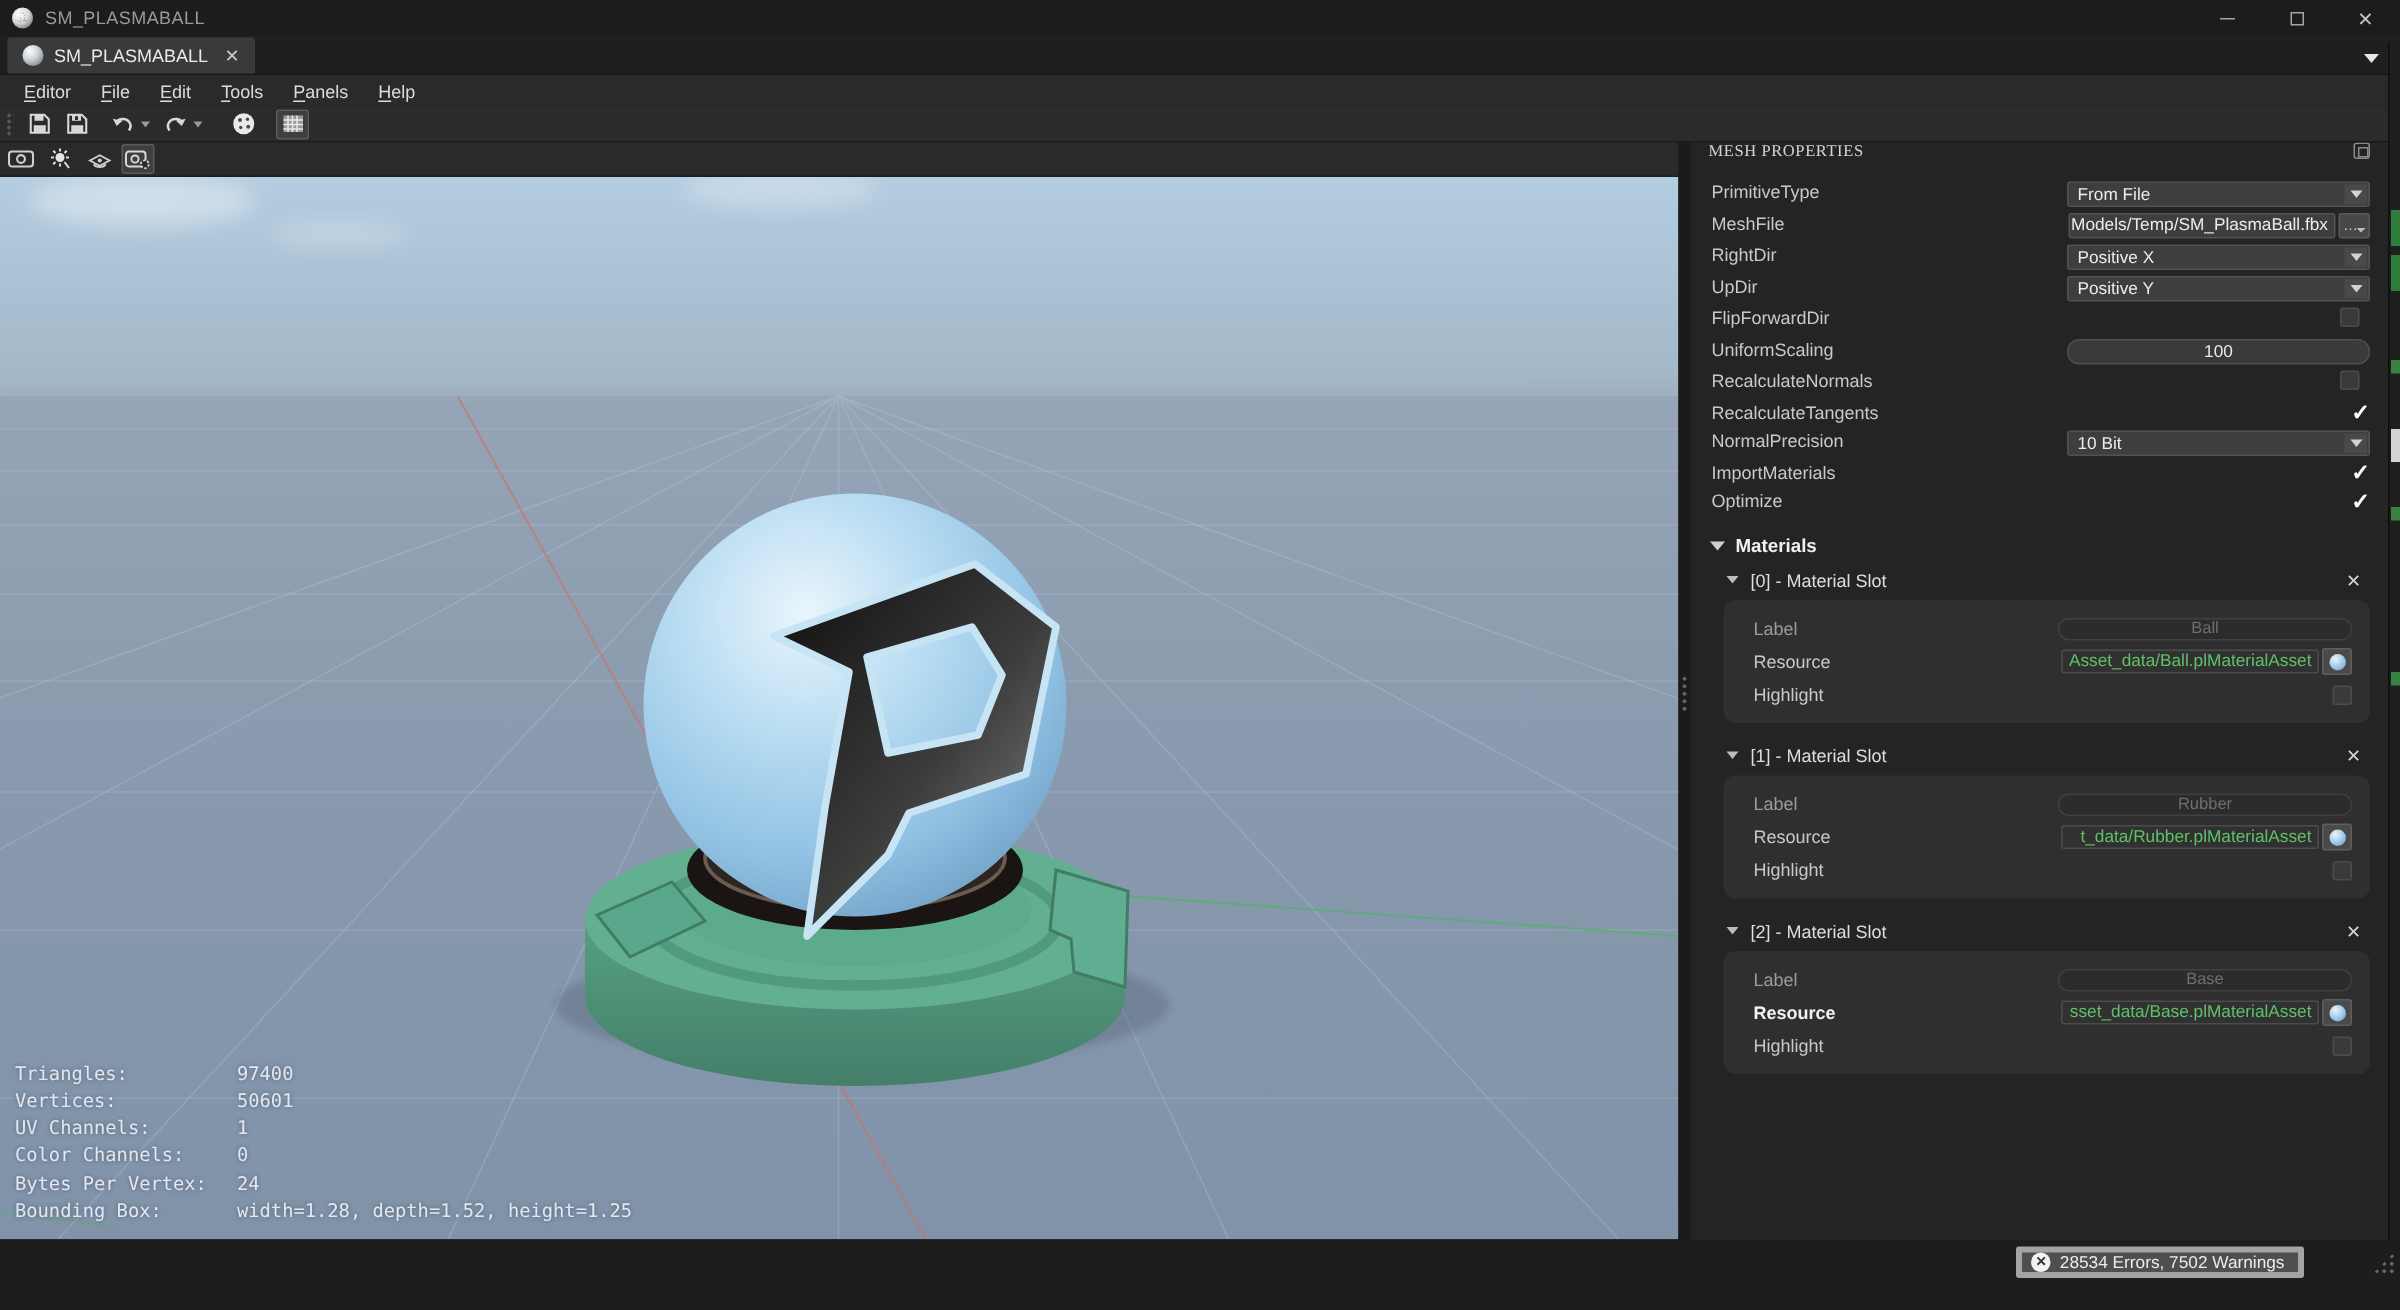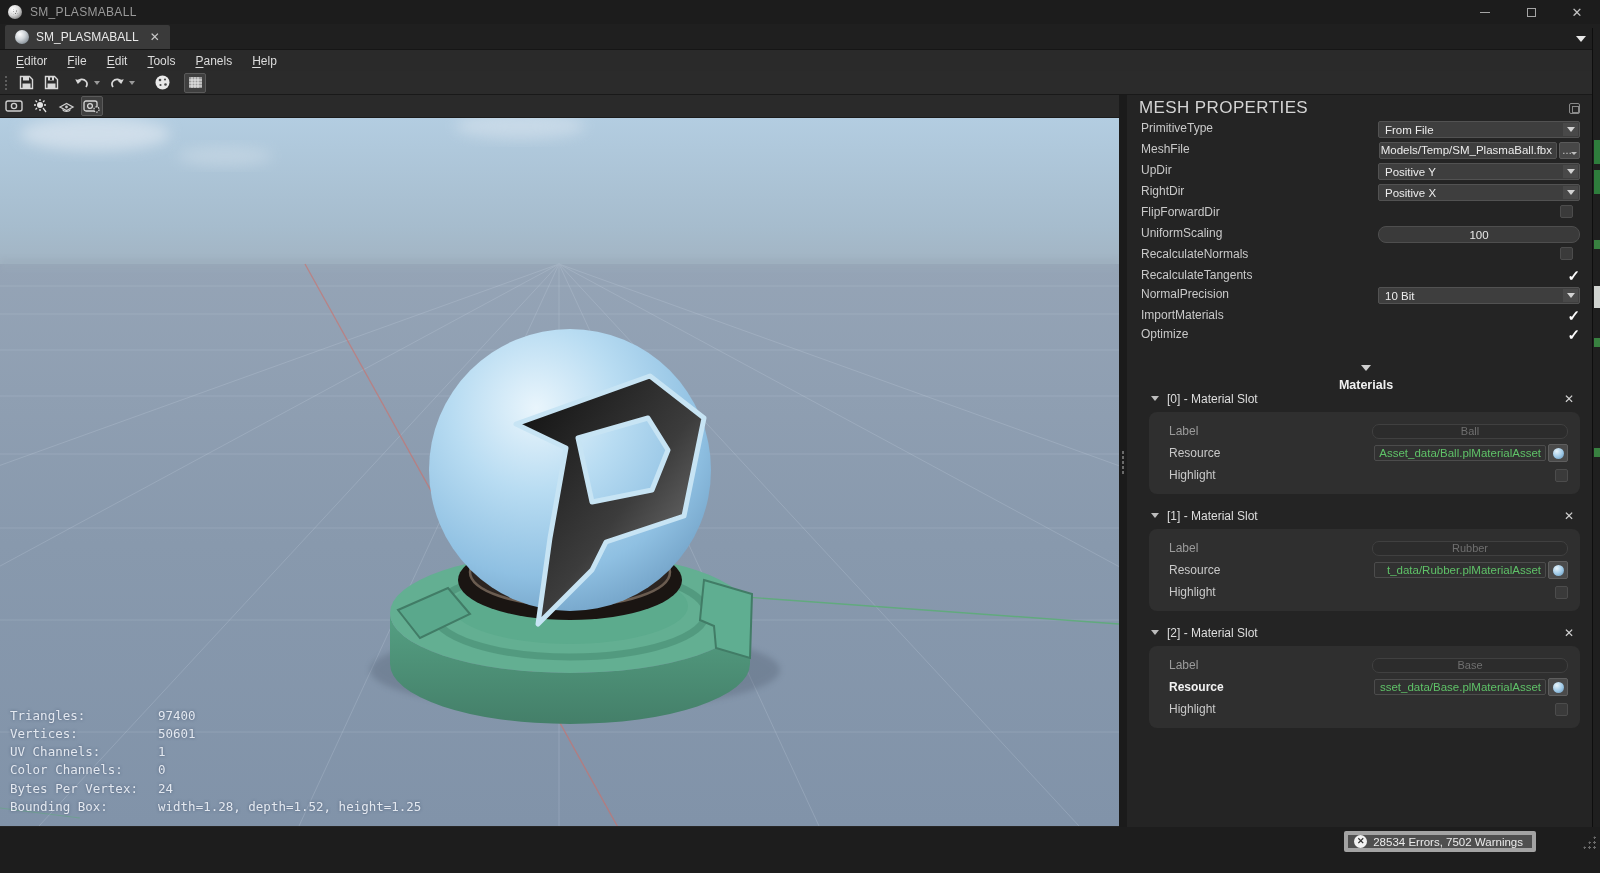--- a/index.html
+++ b/index.html
@@ -59,22 +59,22 @@
   .stats .srow { display:flex; }
   .stats .slabel { width:148px; flex:none; }
 
   
   .splitter { position:absolute; left:1119px; top:0; width:8px; height:732px; background:#1b1b1b; }
   .splitter .dots { position:absolute; left:2px; top:355px; width:4px; height:26px;
     background-image:radial-gradient(#6a6a6a 1px, transparent 1.2px); background-size:4px 5px; }
 
   
   .panel { position:absolute; left:1127px; top:0; width:465px; height:732px; background:#242424; overflow:hidden; }
-  .panel-header { height:26px; display:flex; align-items:center; padding:0 12px; color:#d4d4d4;
-    font-size:17px; letter-spacing:.4px; }
+  .panel-header { height:26px; display:flex; align-items:flex-start; padding:0 12px; color:#d4d4d4;
+    font-size:11px; letter-spacing:.4px;font-family:Liberation Serif, serif; }
   .float-icon { margin-left:auto; width:11px; height:11px; border:1px solid #8a8a8a; border-radius:2px; position:relative; }
   .float-icon::after { content:""; position:absolute; left:2px; top:2px; width:5px; height:5px; border:1px solid #8a8a8a; }
 
   .prow { display:flex; align-items:flex-start; height:20px; padding:0 12px 0 14px; margin-bottom:1px; }
   .plabel { width:206px; flex:none; font-size:12px; color:#c9c9c9; white-space:nowrap; }
   .pctrl { flex:1; display:flex; align-items:center; justify-content:flex-end; }
 
   .dropdown { width:202px; height:17px; background:#3e3e3e; border:1px solid #525252; border-radius:2px;
     display:flex; align-items:center; padding-left:6px; font-size:11.5px; color:#ececec; position:relative; }
   .dd-caret { position:absolute; right:1px; top:1px; bottom:1px; width:15px; background:#494949;
@@ -90,21 +90,21 @@
   .browse-btn::after { content:""; position:absolute; right:2px; bottom:3px; width:0; height:0;
     border-left:3px solid transparent; border-right:3px solid transparent; border-top:3px solid #bdbdbd; }
   .browse-btn .dots3 { margin-right:4px; letter-spacing:1px; }
 
   .numfield { width:202px; height:17px; background:#3a3a3a; border:1px solid #4e4e4e; border-radius:8px;
     display:flex; align-items:center; justify-content:center; font-size:11.5px; color:#e8e8e8; }
 
   .checkbox { width:13px; height:13px; background:#3a3a3a; border:1px solid #4c4c4c; border-radius:2px; margin-right:7px; }
   .checkmark { font-size:15px; font-weight:bold; color:#fdfdfd; line-height:1; margin-right:0px; }
 
-  .group-header { display:flex; align-items:center; gap:7px; height:22px; padding-left:13px; margin-top:20px; margin-bottom:3px;flex-direction:column;}
+  .group-header { display:flex; align-items:center; gap:7px; height:22px; padding-left:13px; margin-top:8px; margin-bottom:3px;}
   .tri-down { width:0; height:0; border-left:5px solid transparent; border-right:5px solid transparent;
     border-top:6px solid #cfcfcf; }
   .group-title { font-size:12.5px; font-weight:bold; color:#f0f0f0; }
 
   .slot { margin:0 12px 13px 22px; }
   .slot-header { display:flex; align-items:center; gap:8px; height:17px; padding:0 6px 0 2px; margin-bottom:5px; }
   .slot-header .tri-down { border-left-width:4px; border-right-width:4px; border-top-width:5px; border-top-color:#bdbdbd; }
   .slot-title { font-size:12px; color:#dedede; }
   .slot-close { margin-left:auto; color:#d2d2d2; font-size:12px; }
   .slot-body { background:#2f2f2f; border-radius:8px; padding:8px 6px 8px 0; }
@@ -432,34 +432,34 @@
           <div class="textfield">
             <span class="tval">Models/Temp/SM_PlasmaBall.fbx</span>
             </div>
           <div class="browse-btn">
             <span class="dots3">…</span>
             </div>
         </div>
       </div>
 
       <div class="prow">
+        <span class="plabel">RightDir</span>
+        <div class="pctrl">
+            <div class="dropdown">
+          <span>Positive X</span>
+          <div class="dd-caret"></div>
+            </div>
+          </div>
+      </div>
+
+      <div class="prow">
         <span class="plabel">UpDir</span>
         <div class="pctrl">
             <div class="dropdown">
           <span>Positive Y</span>
-          <div class="dd-caret"></div>
-            </div>
-          </div>
-      </div>
-
-      <div class="prow">
-        <span class="plabel">RightDir</span>
-        <div class="pctrl">
-            <div class="dropdown">
-          <span>Positive X</span>
           <div class="dd-caret"></div>
             </div>
           </div>
       </div>
 
       <div class="prow">
         <span class="plabel">FlipForwardDir</span>
         <div class="pctrl">
             <div class="checkbox"></div>
           </div>

